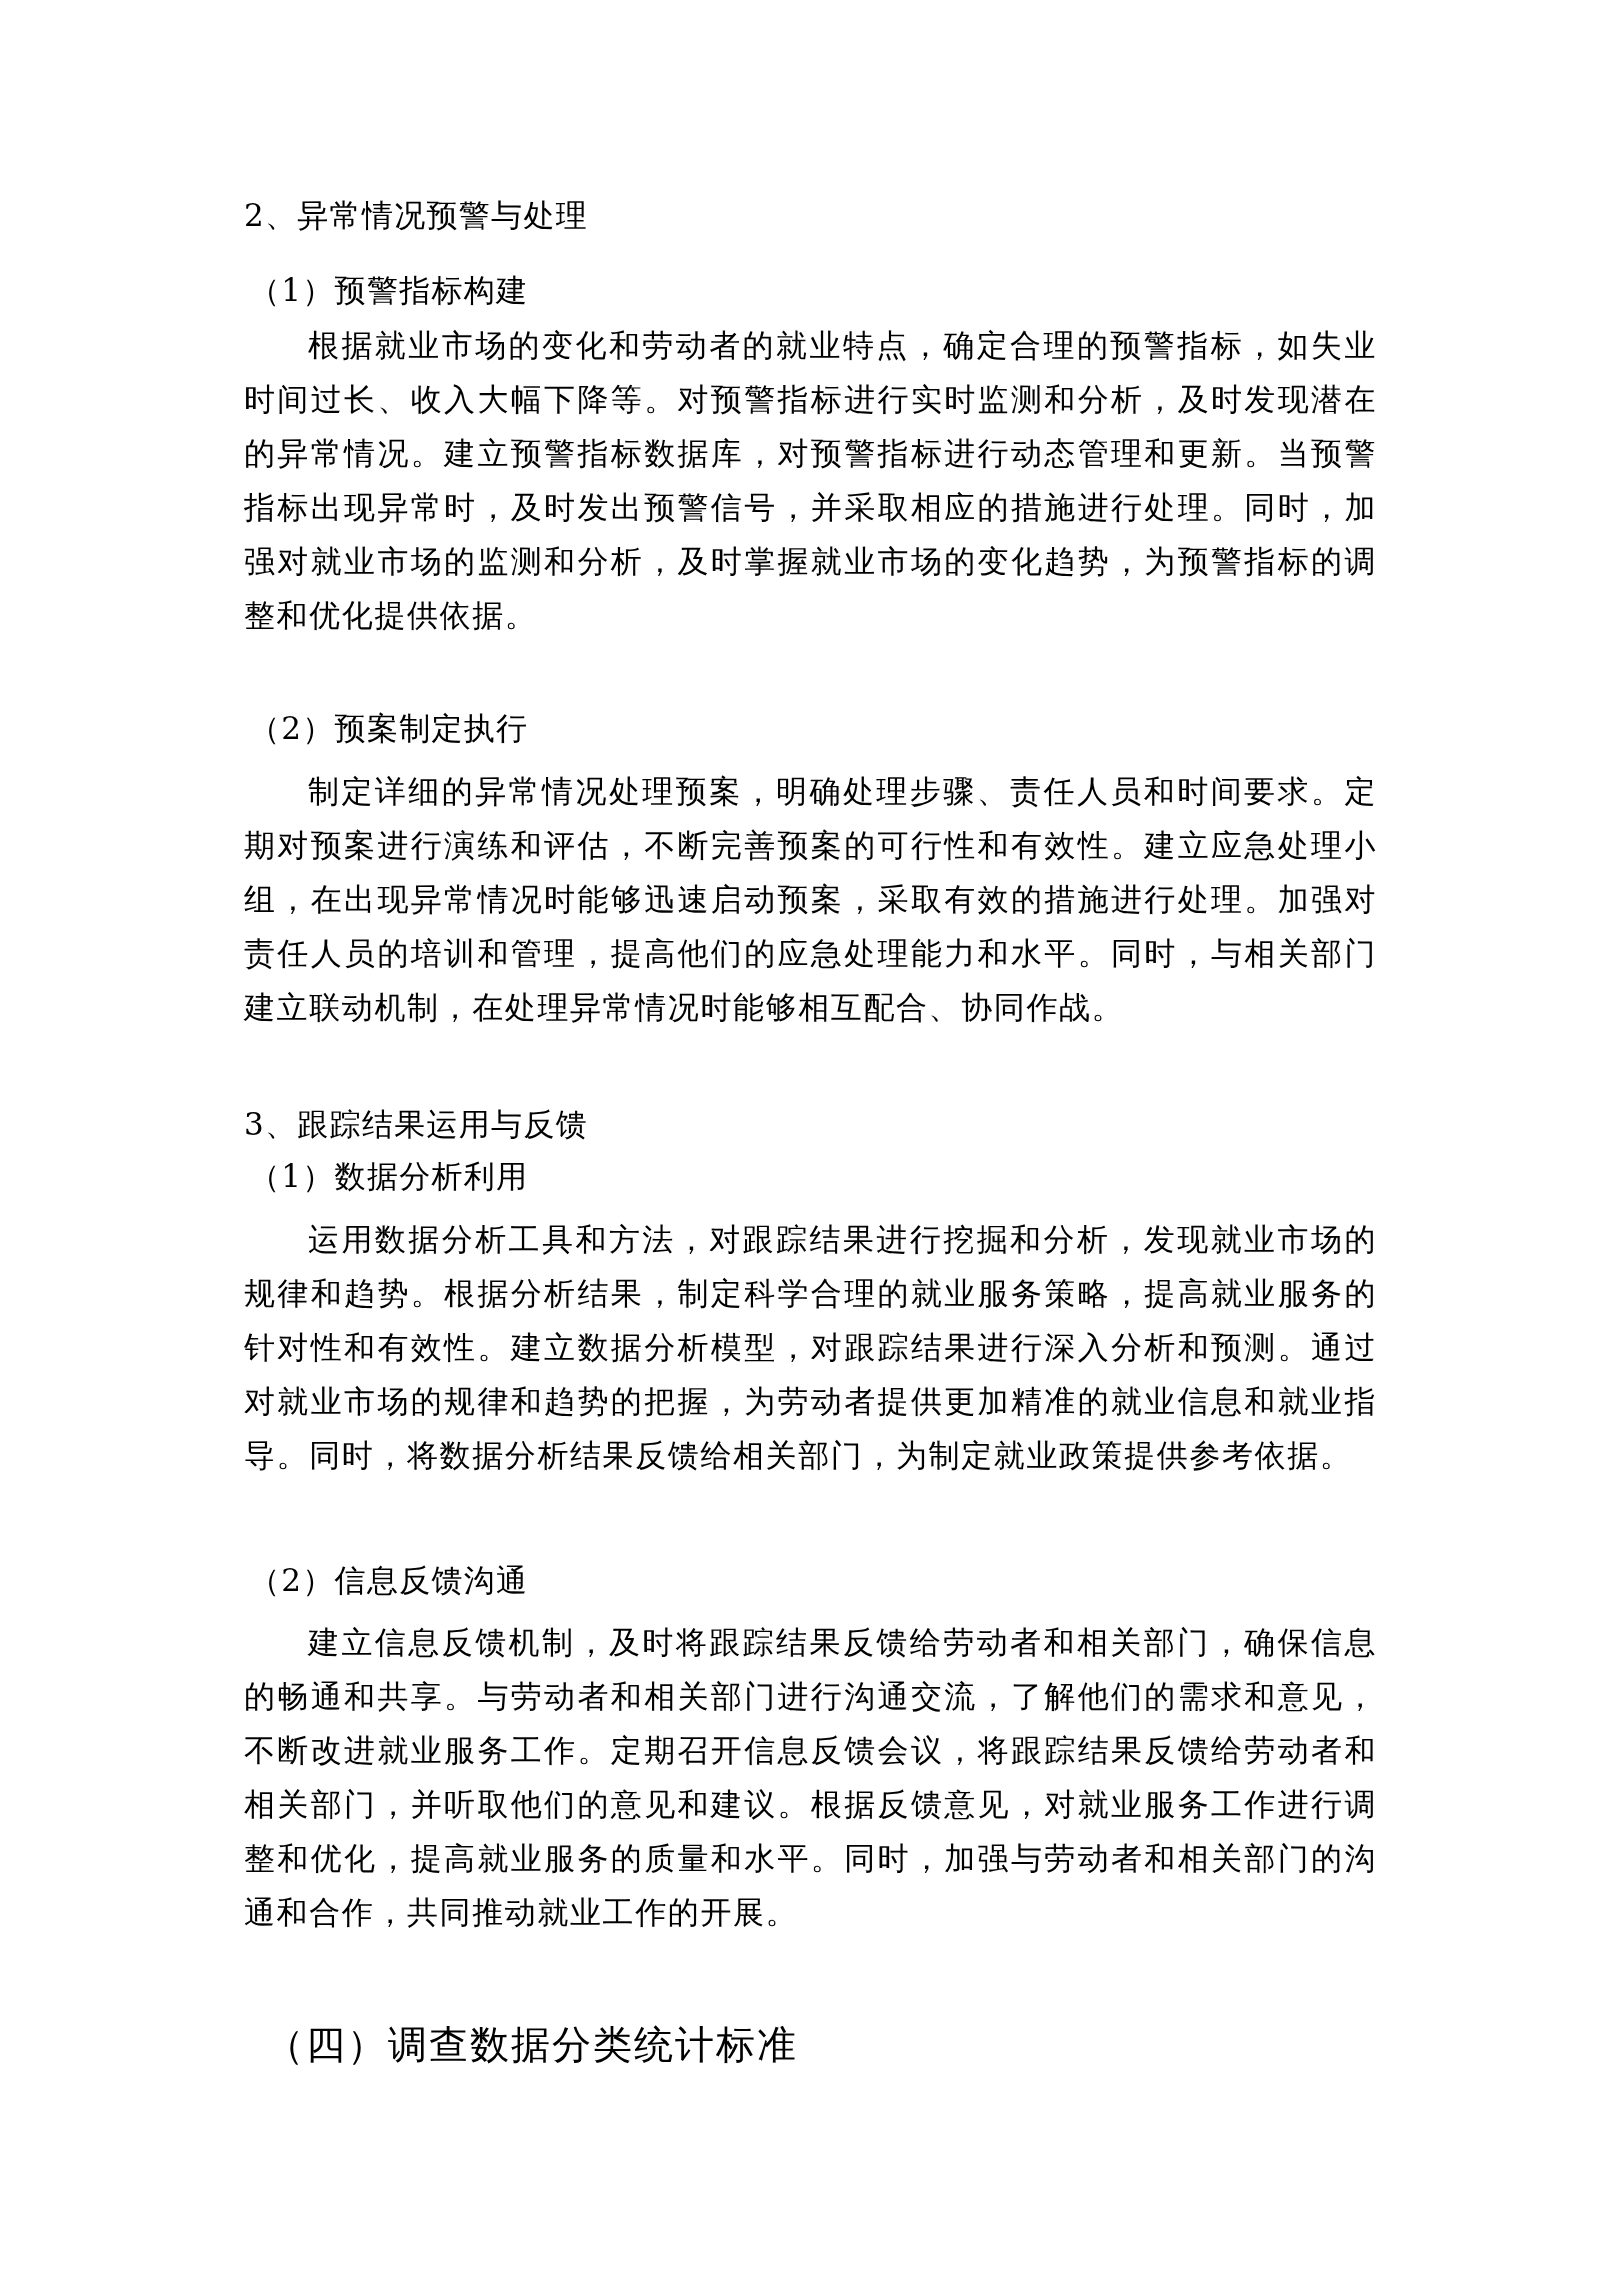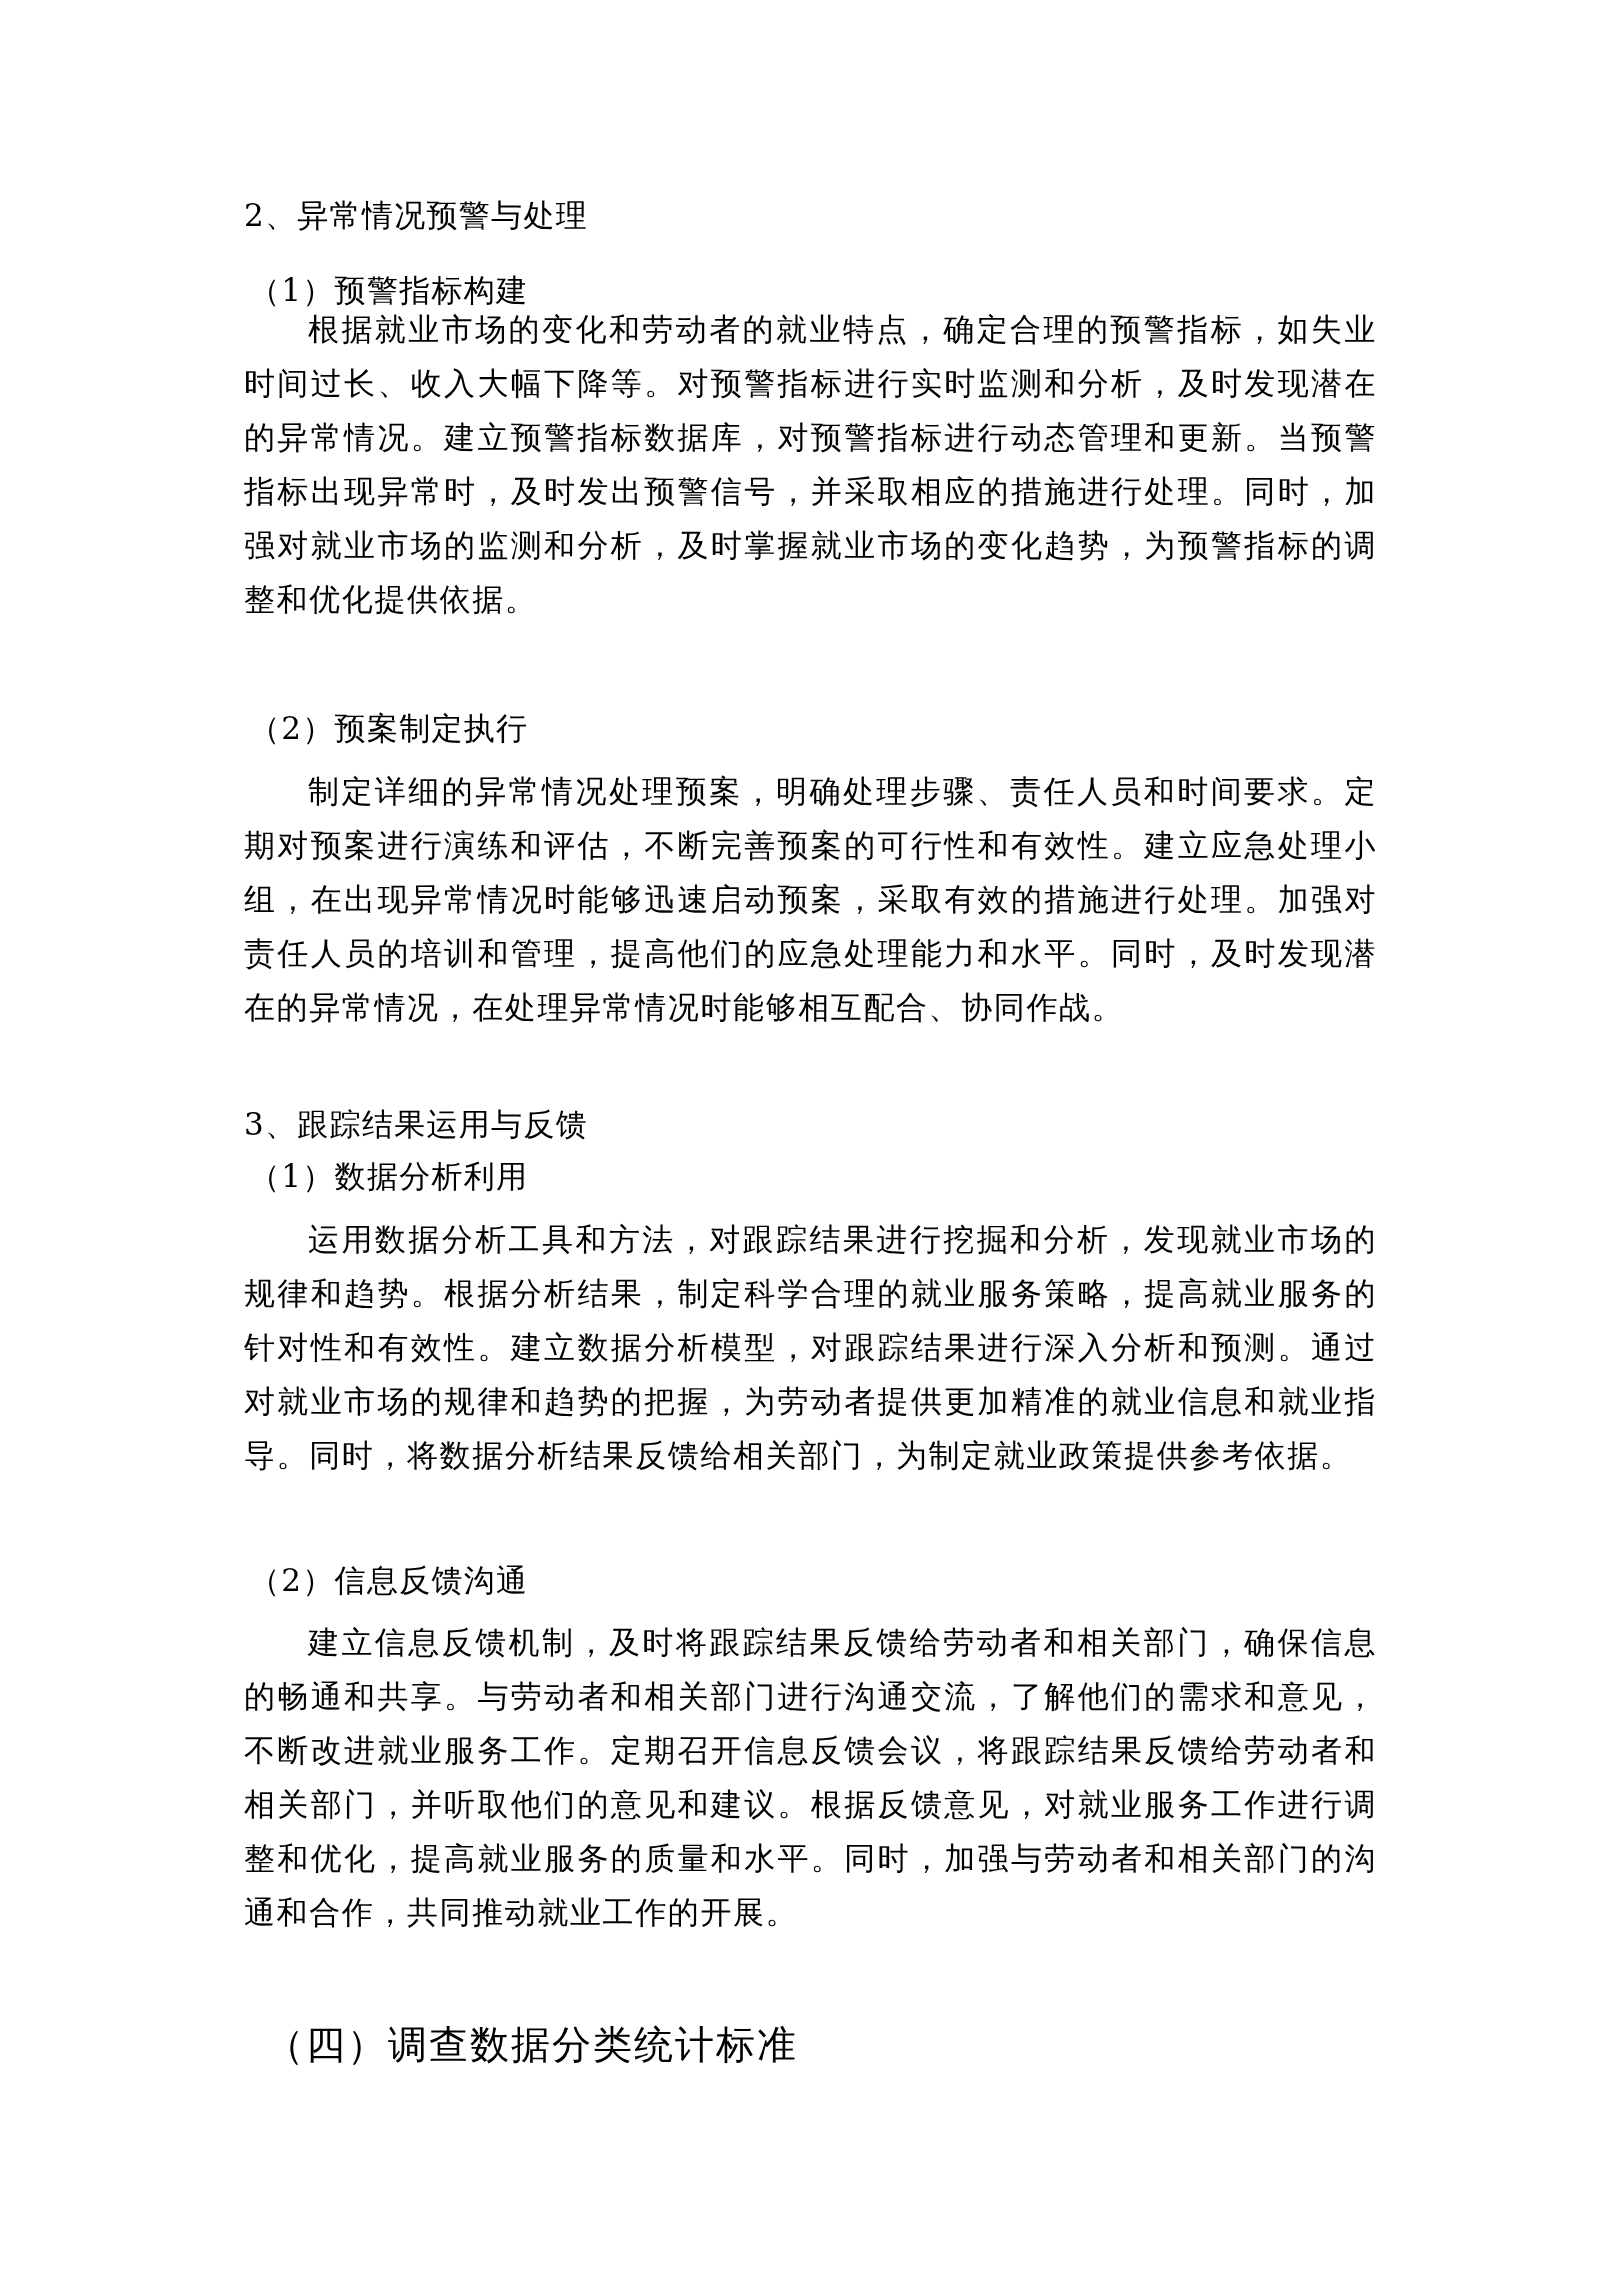--- a/index.html
+++ b/index.html
@@ -60,25 +60,25 @@
   </style>
 </head>
 <body>
 
 <div class="page">
 
   <div class="block h3" style="top:196px;">2、异常情况预警与处理</div>
 
   <div class="block h4" style="top:247px;margin-top:24px;">（1）预警指标构建</div>
 
-  <div class="block para" style="top:302px;">根据就业市场的变化和劳动者的就业特点，确定合理的预警指标，如失业时间过长、收入大幅下降等。对预警指标进行实时监测和分析，及时发现潜在的异常情况。建立预警指标数据库，对预警指标进行动态管理和更新。当预警指标出现异常时，及时发出预警信号，并采取相应的措施进行处理。同时，加强对就业市场的监测和分析，及时掌握就业市场的变化趋势，为预警指标的调整和优化提供依据。</div>
+  <div class="block para" style="top:318px;">根据就业市场的变化和劳动者的就业特点，确定合理的预警指标，如失业时间过长、收入大幅下降等。对预警指标进行实时监测和分析，及时发现潜在的异常情况。建立预警指标数据库，对预警指标进行动态管理和更新。当预警指标出现异常时，及时发出预警信号，并采取相应的措施进行处理。同时，加强对就业市场的监测和分析，及时掌握就业市场的变化趋势，为预警指标的调整和优化提供依据。</div>
 
   <div class="block h4" style="top:709px;">（2）预案制定执行</div>
 
-  <div class="block para" style="top:764px;">制定详细的异常情况处理预案，明确处理步骤、责任人员和时间要求。定期对预案进行演练和评估，不断完善预案的可行性和有效性。建立应急处理小组，在出现异常情况时能够迅速启动预案，采取有效的措施进行处理。加强对责任人员的培训和管理，提高他们的应急处理能力和水平。同时，及时发现潜在的异常情况，在处理异常情况时能够相互配合、协同作战。</div>
+  <div class="block para" style="top:764px;">制定详细的异常情况处理预案，明确处理步骤、责任人员和时间要求。定期对预案进行演练和评估，不断完善预案的可行性和有效性。建立应急处理小组，在出现异常情况时能够迅速启动预案，采取有效的措施进行处理。加强对责任人员的培训和管理，提高他们的应急处理能力和水平。同时，与相关部门建立联动机制，在处理异常情况时能够相互配合、协同作战。</div>
 
   <div class="block h3" style="top:1105px;">3、跟踪结果运用与反馈</div>
 
   <div class="block h4" style="top:1157px;">（1）数据分析利用</div>
 
   <div class="block para" style="top:1212px;">运用数据分析工具和方法，对跟踪结果进行挖掘和分析，发现就业市场的规律和趋势。根据分析结果，制定科学合理的就业服务策略，提高就业服务的针对性和有效性。建立数据分析模型，对跟踪结果进行深入分析和预测。通过对就业市场的规律和趋势的把握，为劳动者提供更加精准的就业信息和就业指导。同时，将数据分析结果反馈给相关部门，为制定就业政策提供参考依据。</div>
 
   <div class="block h4" style="top:1561px;">（2）信息反馈沟通</div>
 
   <div class="block para" style="top:1615px;">建立信息反馈机制，及时将跟踪结果反馈给劳动者和相关部门，确保信息的畅通和共享。与劳动者和相关部门进行沟通交流，了解他们的需求和意见，不断改进就业服务工作。定期召开信息反馈会议，将跟踪结果反馈给劳动者和相关部门，并听取他们的意见和建议。根据反馈意见，对就业服务工作进行调整和优化，提高就业服务的质量和水平。同时，加强与劳动者和相关部门的沟通和合作，共同推动就业工作的开展。</div>

